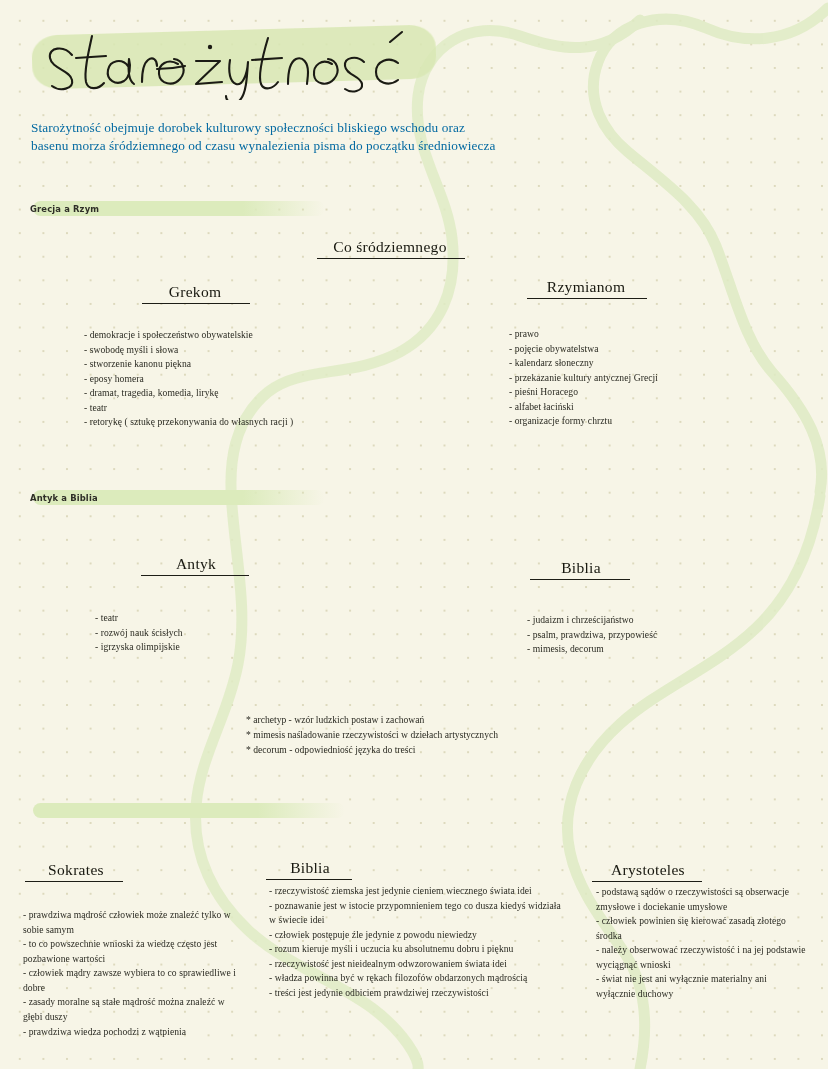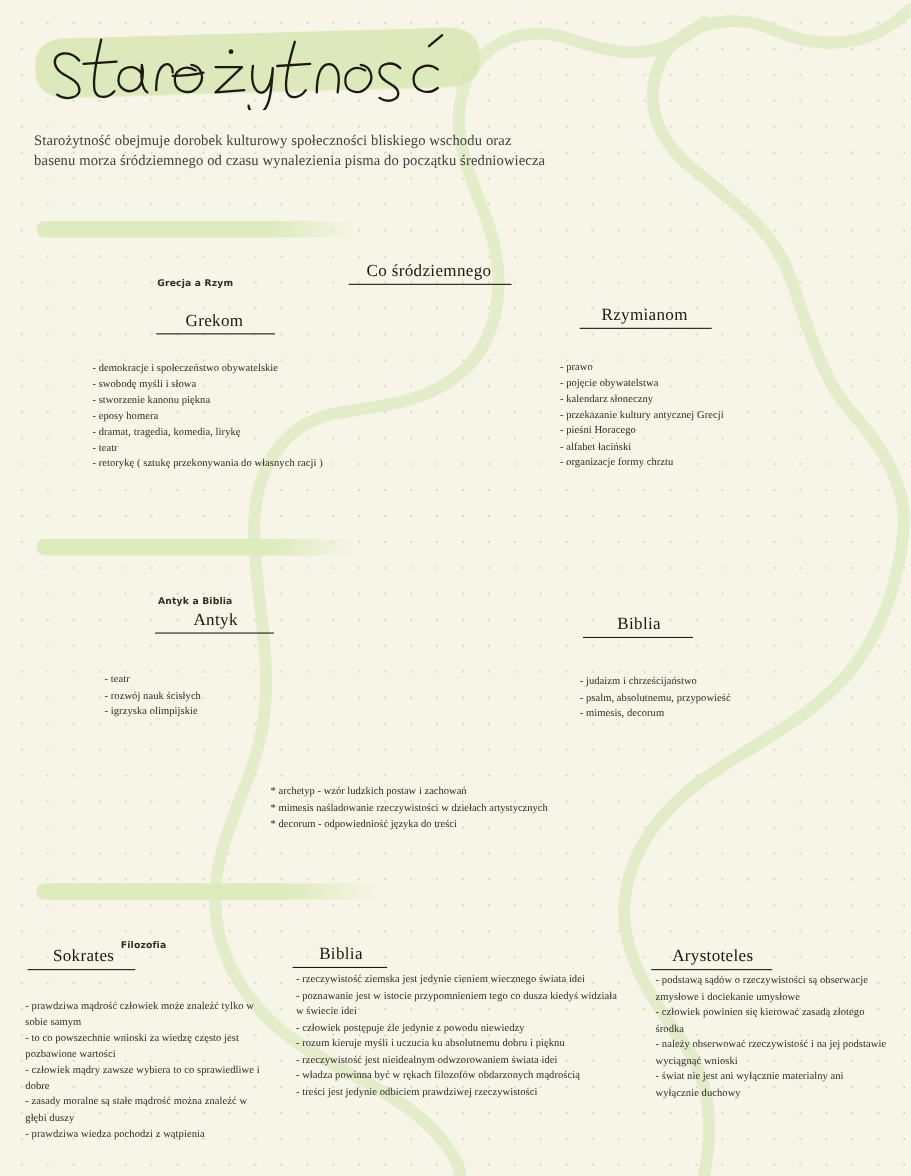--- a/index.html
+++ b/index.html
@@ -68,44 +68,43 @@
   }
 
   
   .intro {
     position: absolute;
     left: 31px;
     top: 119px;
     width: 540px;
     font-size: 13.3px;
     line-height: 1.37;
-    color: #404040;
+    color: #0369a1;
     letter-spacing: .1px;
   }
 
   
   .banner {
     position: absolute;
     height: 15px;
     background: linear-gradient(to right, #dcebbc 0%, #dcebbc 72%, rgba(220,235,188,0) 100%);
     border-radius: 8px;
   }
   .banner .banner-label {
     position: absolute;
     left: 0; right: 0;
     top: 50%;
     transform: translateY(-50%);
-    text-align: center;
+    text-align: left;
     font-family: "DejaVu Sans", sans-serif;
     font-size: 8.4px;
     font-weight: 700;
     letter-spacing: .15px;
     color: #2e2e27;
     white-space: nowrap;
-    margin-top: 48px;
   }
   #banner-grecja  { left: 33px; top: 201px; width: 292px; }
   #banner-antyk   { left: 33px; top: 490px; width: 292px; }
   #banner-filo    { left: 33px; top: 803px; width: 312px; }
   #banner-grecja .banner-label { left: -3px; }
   #banner-antyk  .banner-label { left: -3px; }
   #banner-filo   .banner-label { left: -117px; }
 
   
   .uhead {
@@ -308,21 +307,21 @@
       <div class="li">- rozwój nauk ścisłych</div>
       <div class="li">- igrzyska olimpijskie</div>
     </div>
 
   <div class="uhead" id="h-biblia">
     <span class="txt">Biblia</span>
     <span class="rule"></span>
   </div>
   <div class="bullets" id="l-biblia">
       <div class="li">- judaizm i chrześcijaństwo</div>
-      <div class="li">- psalm, absolutnemu, przypowieść</div>
+      <div class="li">- psalm, prawdziwa, przypowieść</div>
       <div class="li">- mimesis, decorum</div>
     </div>
 
   <div class="notes" id="notes-antyk">
       <div class="li">* archetyp - wzór ludzkich postaw i zachowań</div>
       <div class="li">* mimesis naśladowanie rzeczywistości w dziełach artystycznych</div>
       <div class="li">* decorum - odpowiedniość języka do treści</div>
     </div>
 
   <div class="banner" id="banner-filo">

